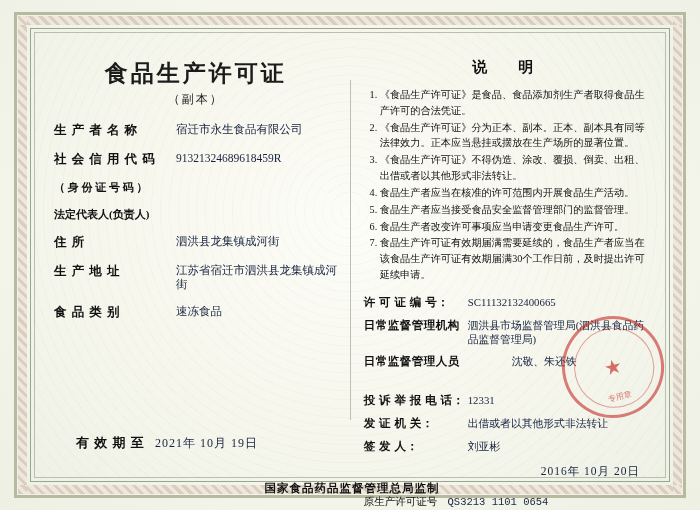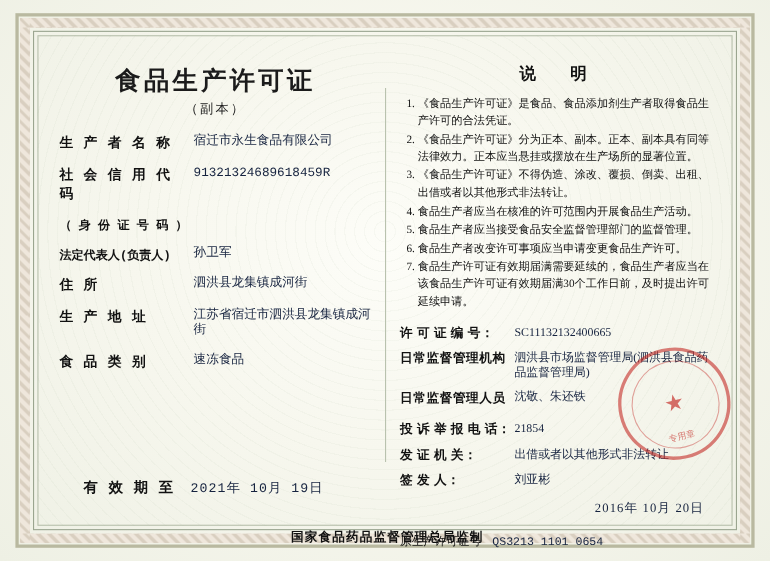--- a/index.html
+++ b/index.html
@@ -47,21 +47,21 @@
   .watermark{
     position:absolute;left:34px;top:32px;right:34px;bottom:32px;
     background:
       repeating-radial-gradient(circle at 50% 40%, rgba(150,170,140,.06) 0px, rgba(150,170,140,.06) 1px, transparent 1px, transparent 9px);
     pointer-events:none;
   }
   .content{
     position:absolute;left:36px;top:34px;right:36px;bottom:34px;
     display:flex;
   }
-  .col-left{width:49%;position:relative;padding:16px 6px 0 18px;box-sizing:border-box;font-family:Liberation Mono, monospace;}
+  .col-left{width:49%;position:relative;padding:16px 6px 0 18px;box-sizing:border-box;}
   .divider{
     position:absolute;left:50%;top:46px;bottom:56px;width:1px;
     background:#b9c2ae;
   }
   .col-right{width:51%;position:relative;padding:16px 14px 0 20px;box-sizing:border-box;}
 
   .title{
     text-align:center;
     font-size:23px;
     letter-spacing:3px;
@@ -138,21 +138,21 @@
     letter-spacing:.5px;
     color:#111;
     font-size:11.5px;
   }
   .rrow .rval{
     flex:1;
     color:#16233f;
     font-size:10.8px;
     line-height:1.3;
   }
-  .rrow.sp{margin-bottom:14px;}
+  .rrow.sp{margin-bottom:24px;gap:44px;}
   .issue-date{
     text-align:right;
     font-size:11.5px;
     color:#16233f;
     margin-top:10px;
     padding-right:10px;
     letter-spacing:1px;
   }
   .origin{
     margin-top:16px;
@@ -226,21 +226,20 @@
       <div class="row">
         <div class="lbl">社 会 信 用 代 码</div>
         <div class="val">91321324689618459R</div>
       </div>
       <div class="row small">
         <div class="lbl">（ 身 份 证 号 码 ）</div>
         <div class="val"></div>
       </div>
       <div class="row small">
         <div class="lbl">法定代表人(负责人)</div>
-        <div class="val">孙卫军</div>
       </div>
       <div class="row">
         <div class="lbl">住                所</div>
         <div class="val">泗洪县龙集镇成河街</div>
       </div>
       <div class="row">
         <div class="lbl">生 产 地 址</div>
         <div class="val">江苏省宿迁市泗洪县龙集镇成河街</div>
       </div>
       <div class="row">
@@ -276,21 +275,21 @@
         <div class="rrow">
           <div class="rlbl">日常监督管理机构</div>
           <div class="rval">泗洪县市场监督管理局(泗洪县食品药品监督管理局)</div>
         </div>
         <div class="rrow sp">
           <div class="rlbl">日常监督管理人员</div>
           <div class="rval">沈敬、朱还铁</div>
         </div>
         <div class="rrow">
           <div class="rlbl">投 诉 举 报 电 话：</div>
-          <div class="rval">21854</div>
+          <div class="rval">12331</div>
         </div>
         <div class="rrow">
           <div class="rlbl">发 证 机 关：</div>
           <div class="rval">出借或者以其他形式非法转让</div>
         </div>
         <div class="rrow">
           <div class="rlbl">签 发 人：</div>
           <div class="rval">刘亚彬</div>
         </div>
 

